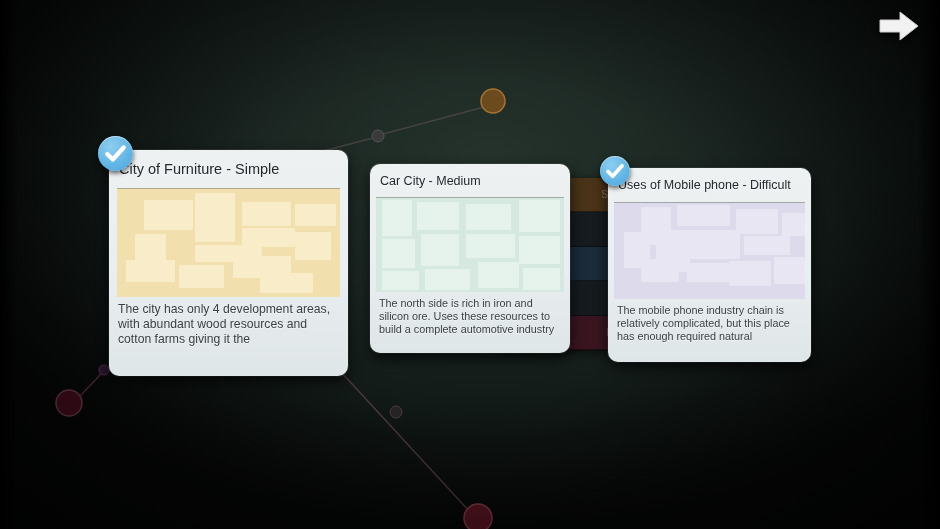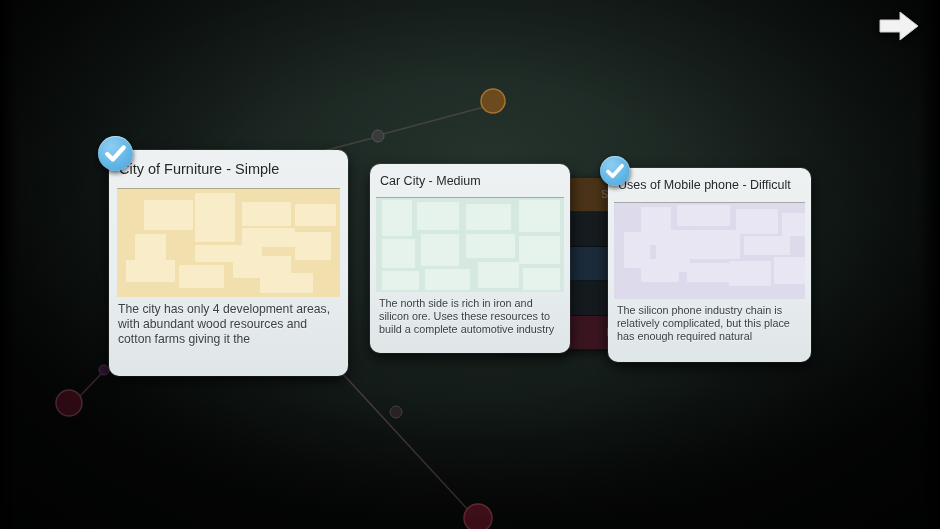--- a/index.html
+++ b/index.html
@@ -241,21 +241,21 @@
           <div class="blk" style="left: 88%; top: 10%; width: 12%; height: 24%; background: rgb(232, 230, 243);"></div>
           <div class="blk" style="left: 5%; top: 30%; width: 14%; height: 38%; background: rgb(232, 230, 243);"></div>
           <div class="blk" style="left: 22%; top: 28%; width: 18%; height: 44%; background: rgb(232, 230, 243);"></div>
           <div class="blk" style="left: 40%; top: 28%; width: 26%; height: 30%; background: rgb(232, 230, 243);"></div>
           <div class="blk" style="left: 68%; top: 34%; width: 24%; height: 20%; background: rgb(232, 230, 243);"></div>
           <div class="blk" style="left: 14%; top: 58%; width: 20%; height: 24%; background: rgb(232, 230, 243);"></div>
           <div class="blk" style="left: 38%; top: 62%; width: 26%; height: 20%; background: rgb(232, 230, 243);"></div>
           <div class="blk" style="left: 60%; top: 60%; width: 22%; height: 26%; background: rgb(232, 230, 243);"></div>
           <div class="blk" style="left: 84%; top: 56%; width: 16%; height: 28%; background: rgb(232, 230, 243);"></div>
         </div>
-        <div class="card-desc" style="font-size: 10.8px; height: 55px;">The silicon phone industry chain is relatively complicated, but this place has enough required natural</div>
+        <div class="card-desc" style="font-size: 10.8px; height: 55px;">The mobile phone industry chain is relatively complicated, but this place has enough required natural</div>
       </div>
       <div class="check-badge" style="left: 600px; top: 156px; width: 30px; height: 30px;">
         <svg width="30" height="30" viewBox="0 0 32 32">
           <path d="M8.5 16.5 L13.5 21.5 L23.5 10.5" fill="none" stroke="#ffffff" stroke-width="4" stroke-linecap="round" stroke-linejoin="round"></path>
         </svg>
       </div>
     </div>
 
 </div>
 

